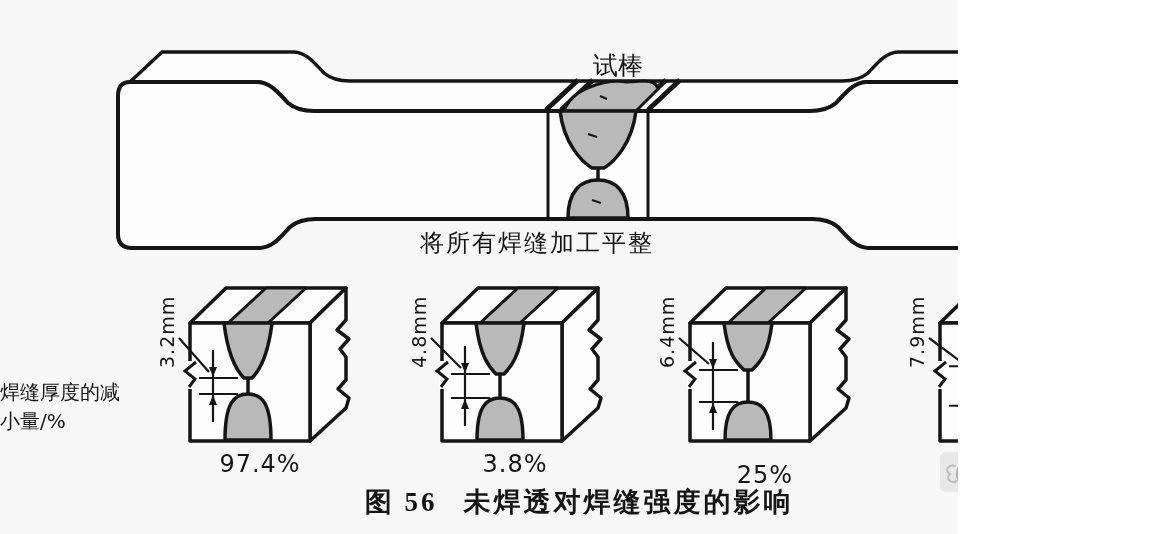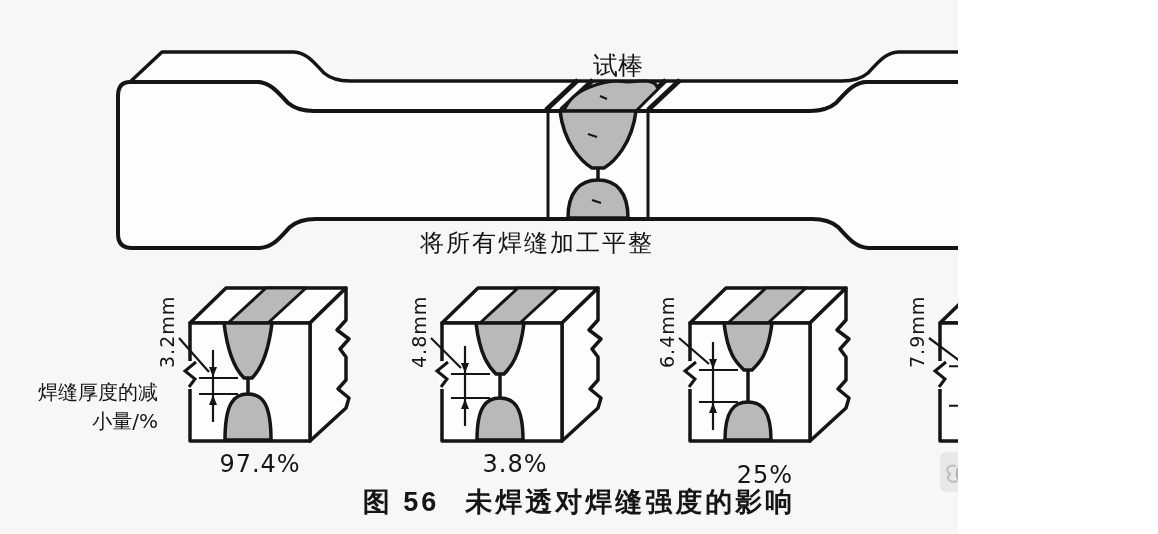--- a/index.html
+++ b/index.html
@@ -25,28 +25,28 @@
   #specimen-svg{position:absolute; left:0; top:4px;}
   .blk{position:absolute; top:268px; width:255px; height:185px;}
   .blk-1{left:155px;} .blk-2{left:407px;} .blk-3{left:655px;} .blk-4{left:905px;}
   .mm-label{font-size:19px; letter-spacing:1px;}
   .pct{
     position:absolute; top:450px; width:160px; text-align:center;
     font-size:24px; letter-spacing:1px; z-index:3;
   }
   .pct-1{left:180px;} .pct-2{left:435px;} .pct-3{left:685px;margin-top:11px;} .pct-4{left:946px; top:444px;}
   #side-label{
-    position:absolute; left:0; top:378px; width:158px; text-align:right;
+    position:absolute; left:0; top:378px; width:158px; text-align:left;
     font-size:20px; line-height:29px; z-index:2;
   }
   #caption{
     position:absolute; left:0; top:484px; width:1158px; text-align:center;
     font-size:27px; font-weight:bold; letter-spacing:3px;
   }
-  #caption .fig-no{margin-right:26px;}
+  #caption .fig-no{margin-right:26px;font-family:Liberation Serif, serif;}
   #watermark{
     position:absolute; left:940px; top:452px; width:214px; height:40px;
     background:var(--wm-band); border-radius:6px; z-index:1;
   }
   #watermark-text{
     position:absolute; left:56px; top:3px; font-size:27px; font-weight:bold;
     color:var(--wm-gray); letter-spacing:2px; font-style:italic;
   }
   #watermark-logo{position:absolute; left:2px; top:-2px;}
 </style>

